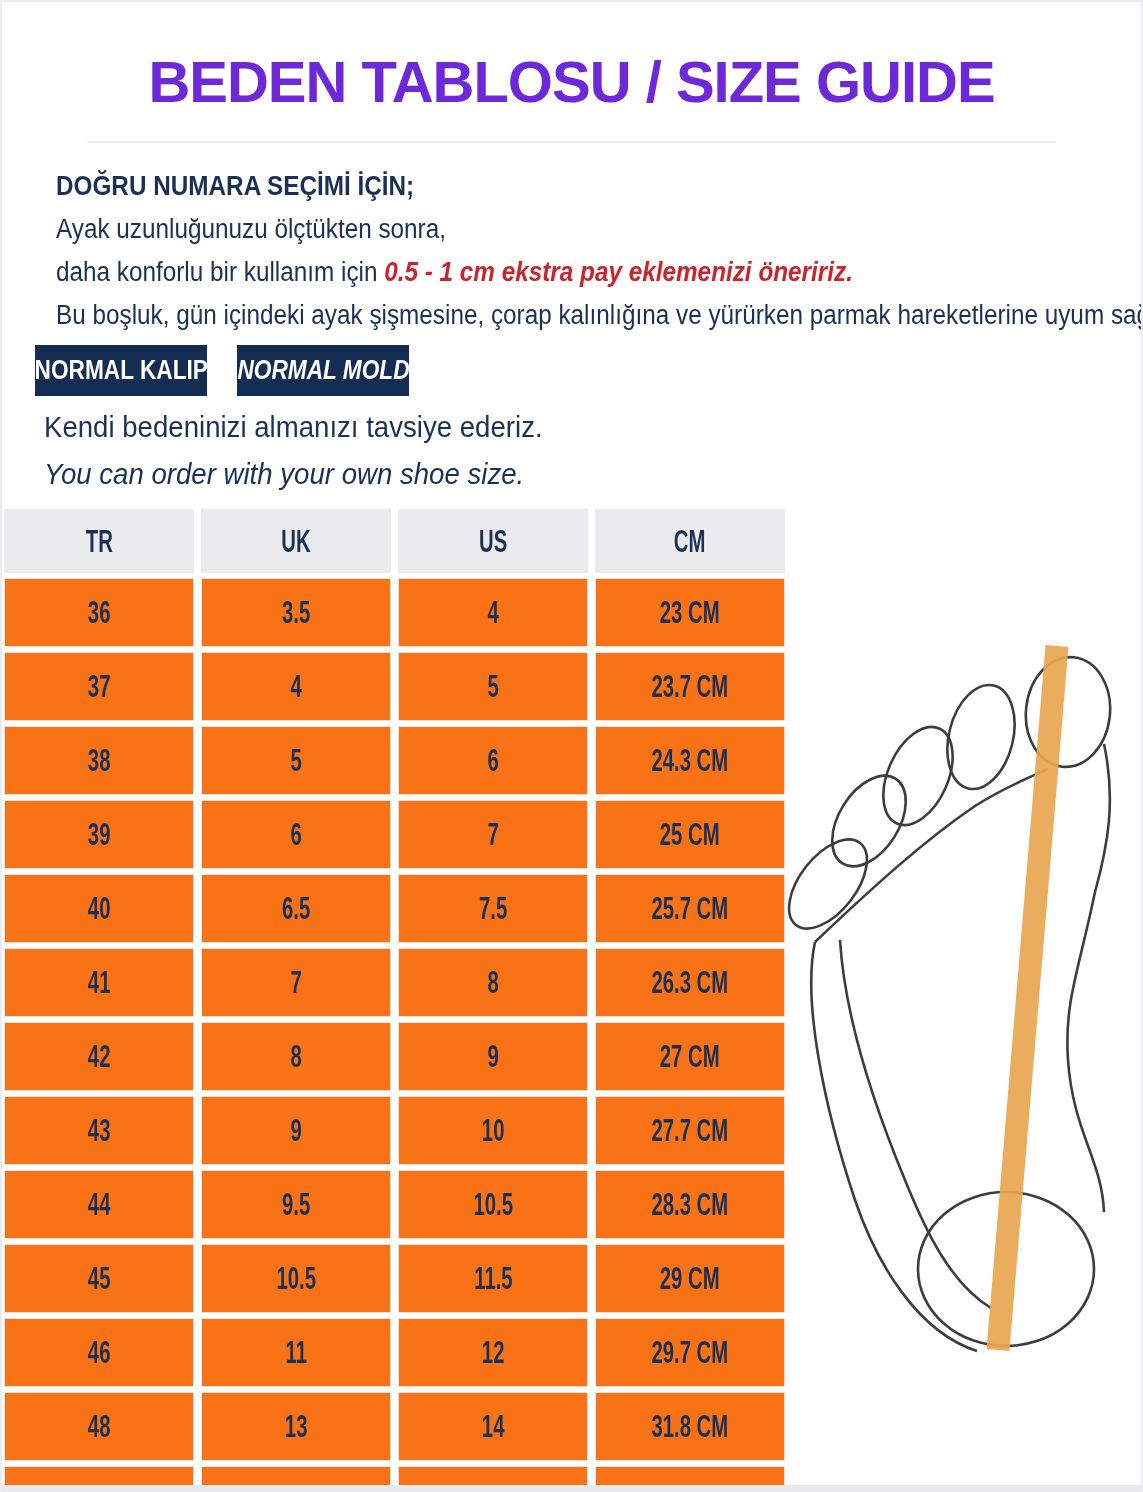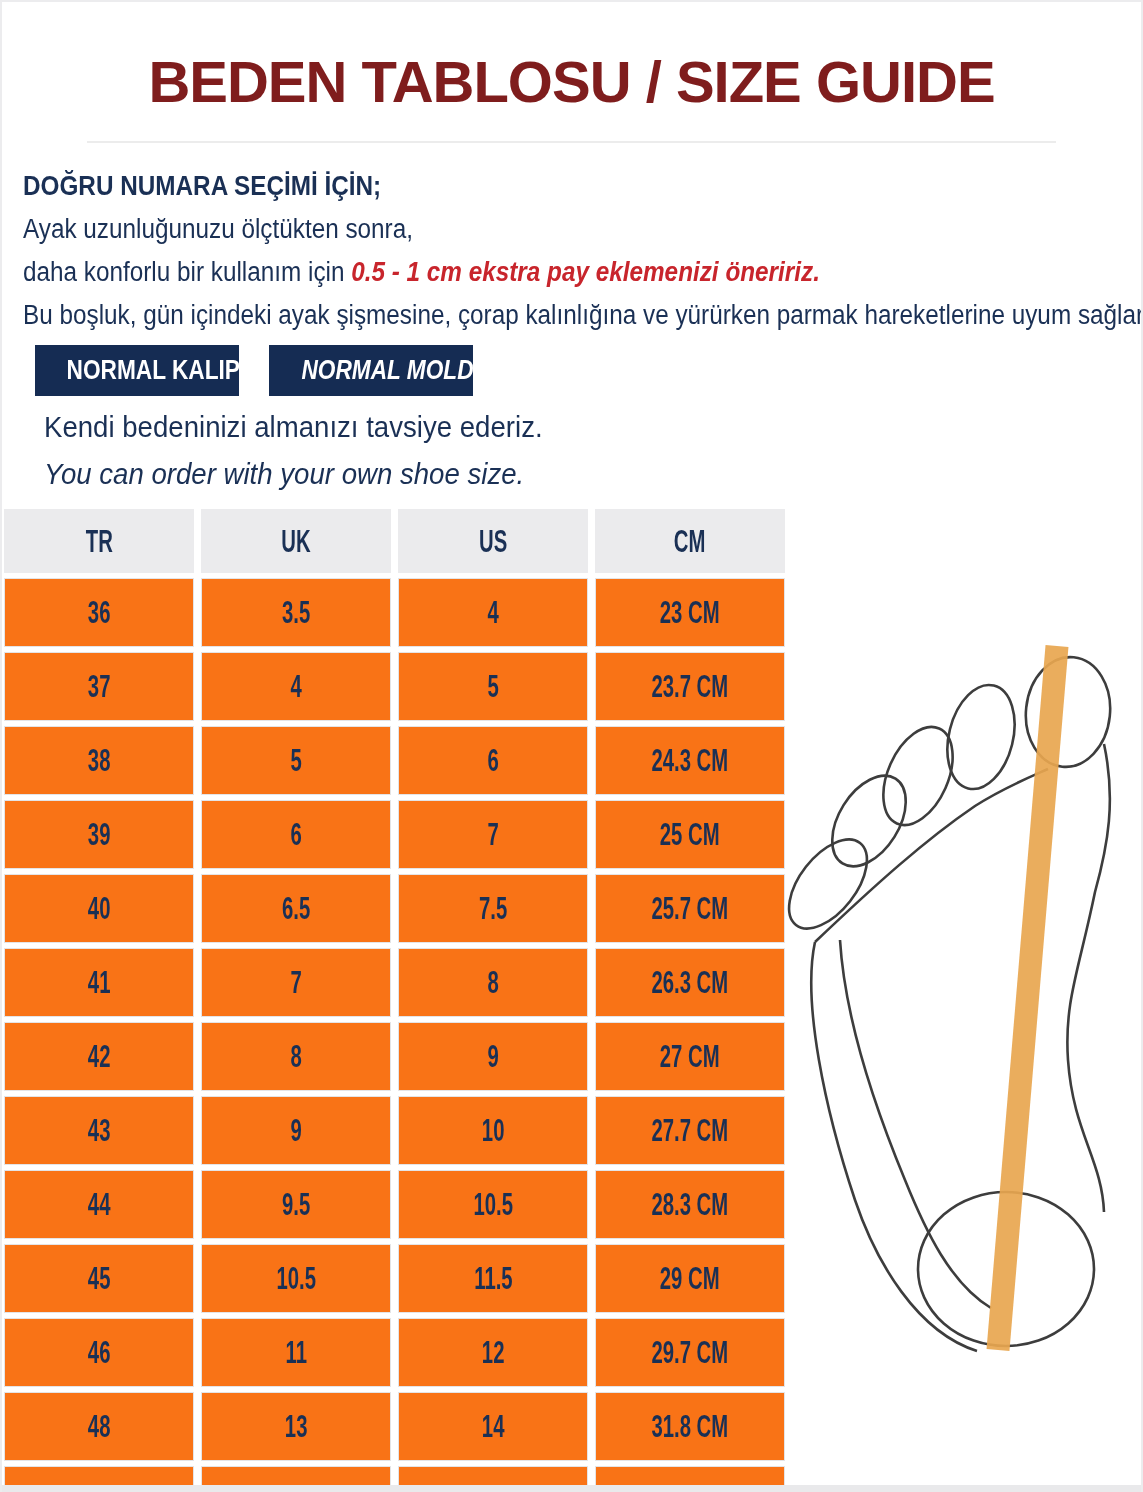--- a/index.html
+++ b/index.html
@@ -1,27 +1,27 @@
 <!DOCTYPE html>
 <html><head>
 <meta charset="utf-8">
 <style>
   html,body { margin:0; padding:0; background:#ffffff; font-family:"Liberation Sans", sans-serif; }
   .page { position:relative; width:1143px; height:1492px; background:#fff; box-sizing:border-box;
           border-top:2px solid #ececee; border-left:2px solid #ececee; border-right:2px solid #ececee; overflow:hidden; }
-  .title { margin:46px 20px 0; text-align:center; color:#7f1d1d; font-size:58px; font-weight:bold;
+  .title { margin:46px 20px 0; text-align:center; color:#6d28d9; font-size:58px; font-weight:bold;
            letter-spacing:-1px; white-space:nowrap; }
   .divider { height:2px; background:#ececec; margin:26px 85px 0; }
-  .intro { margin:28px 0 0 21px; color:#1A3055; font-size:27px; }
+  .intro { margin:28px 0 0 54px; color:#1A3055; font-size:27px; }
   .intro p { margin:0 0 12px; transform:scaleX(0.9); transform-origin:left center; white-space:nowrap; }
   .intro .heading { font-weight:bold; }
   .red-em { color:#C8252C; font-weight:bold; font-style:italic; }
   .badges { margin:14px 0 0 33px; display:flex; gap:30px; }
   .badge { background:#152C53; color:#ffffff; width:172px; height:51px; display:flex;
-           align-items:center; justify-content:center; font-weight:bold; font-size:27px;padding-left:32px; }
+           align-items:center; justify-content:center; font-weight:bold; font-size:27px; }
   .badge .inner { transform:scaleX(0.84); white-space:nowrap; }
   .badge.it .inner { font-style:italic; }
   .advice { margin:14px 16px 0 42px; color:#1A3055; font-size:30px; }
   .advice p { margin:0 0 13px; transform:scaleX(0.92); transform-origin:left center; white-space:nowrap; }
   .advice .en { font-style:italic; }
   table.size { margin:4px 0 0 -5px; border-collapse:separate; border-spacing:7px 5px;
                table-layout:fixed; width:795px; }
   table.size th { background:#EBEBED; height:56px; }
   table.size td { background:#f97316; border:1px solid #e4e4e6; height:59px; }
   table.size th, table.size td { color:#1A3055; font-weight:bold; font-size:29px;

